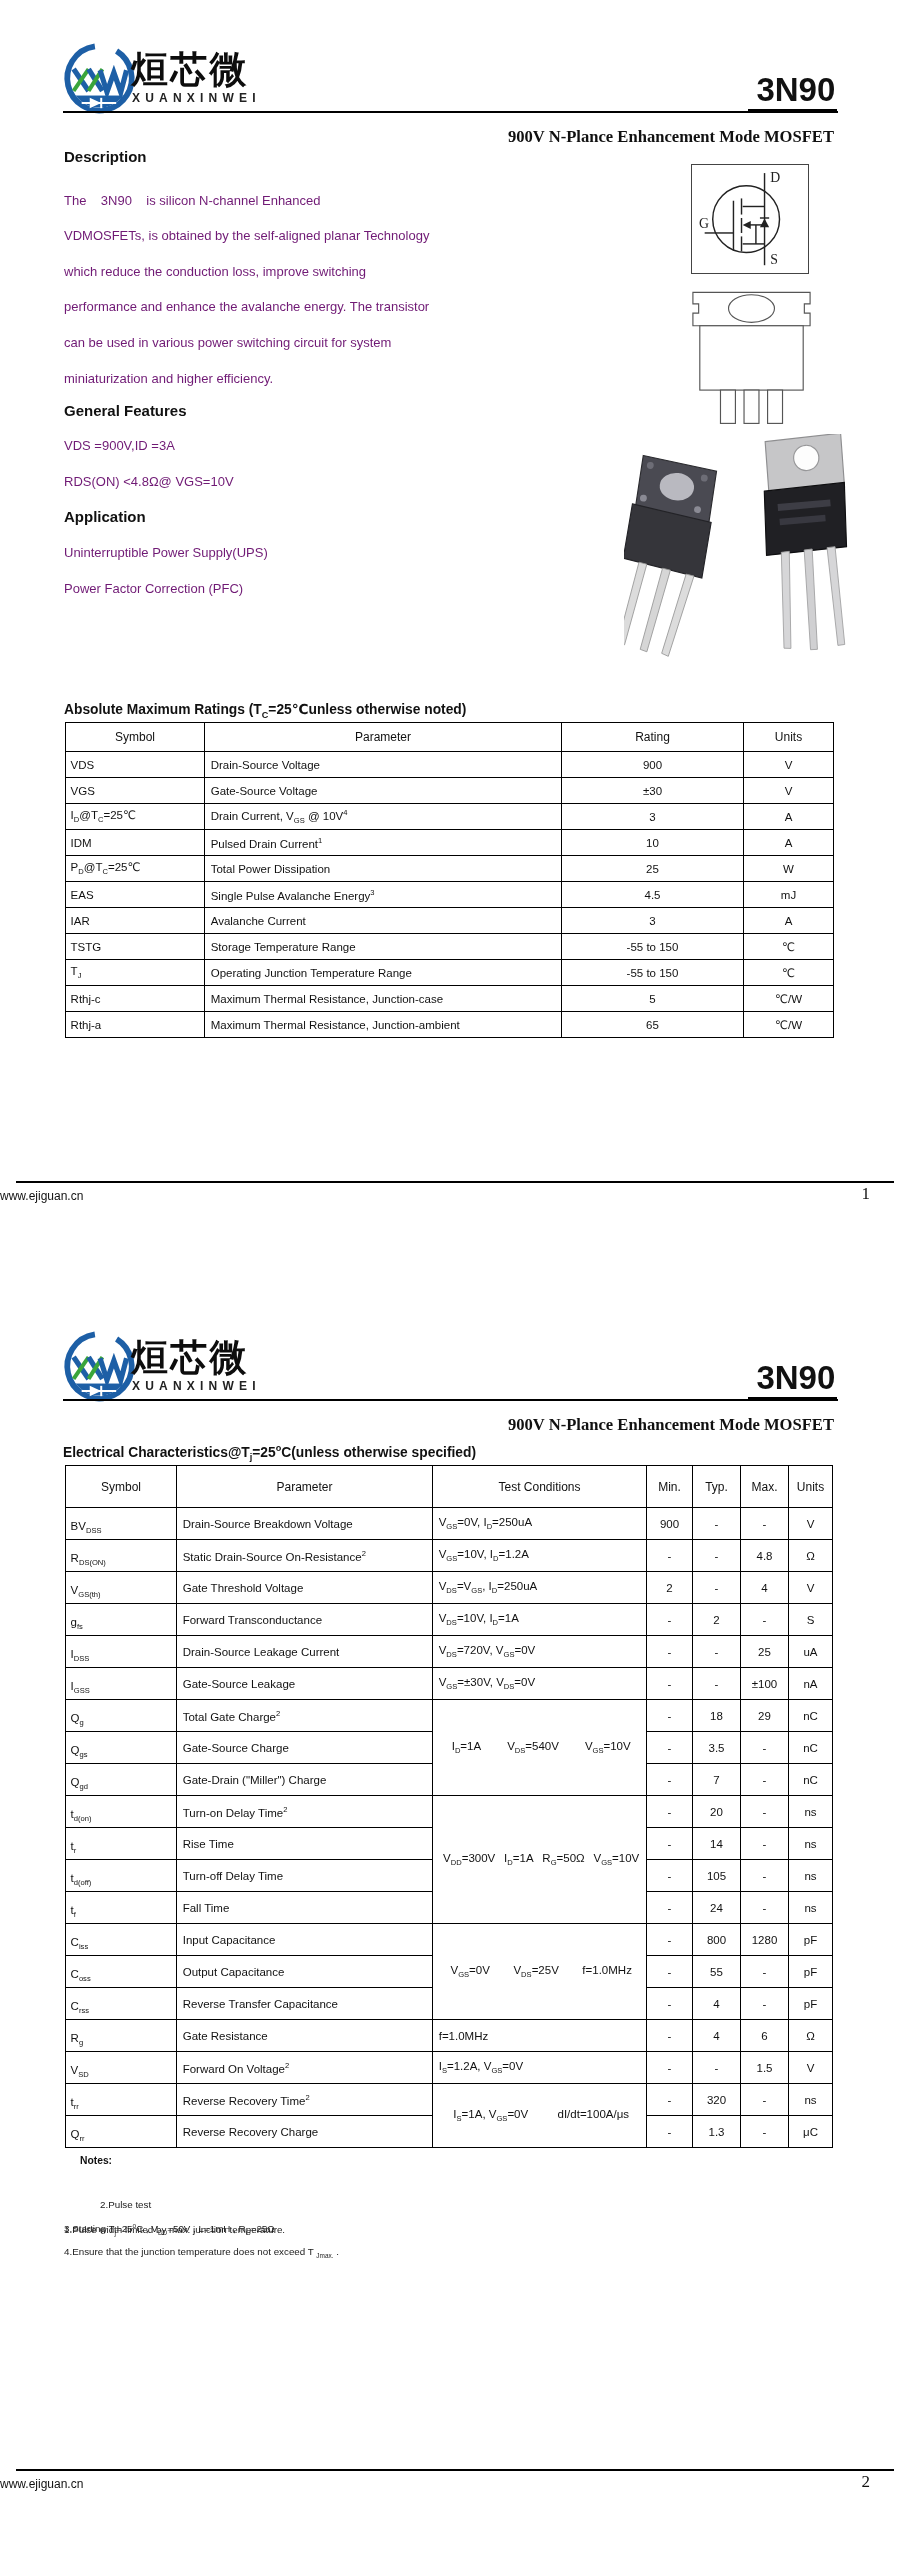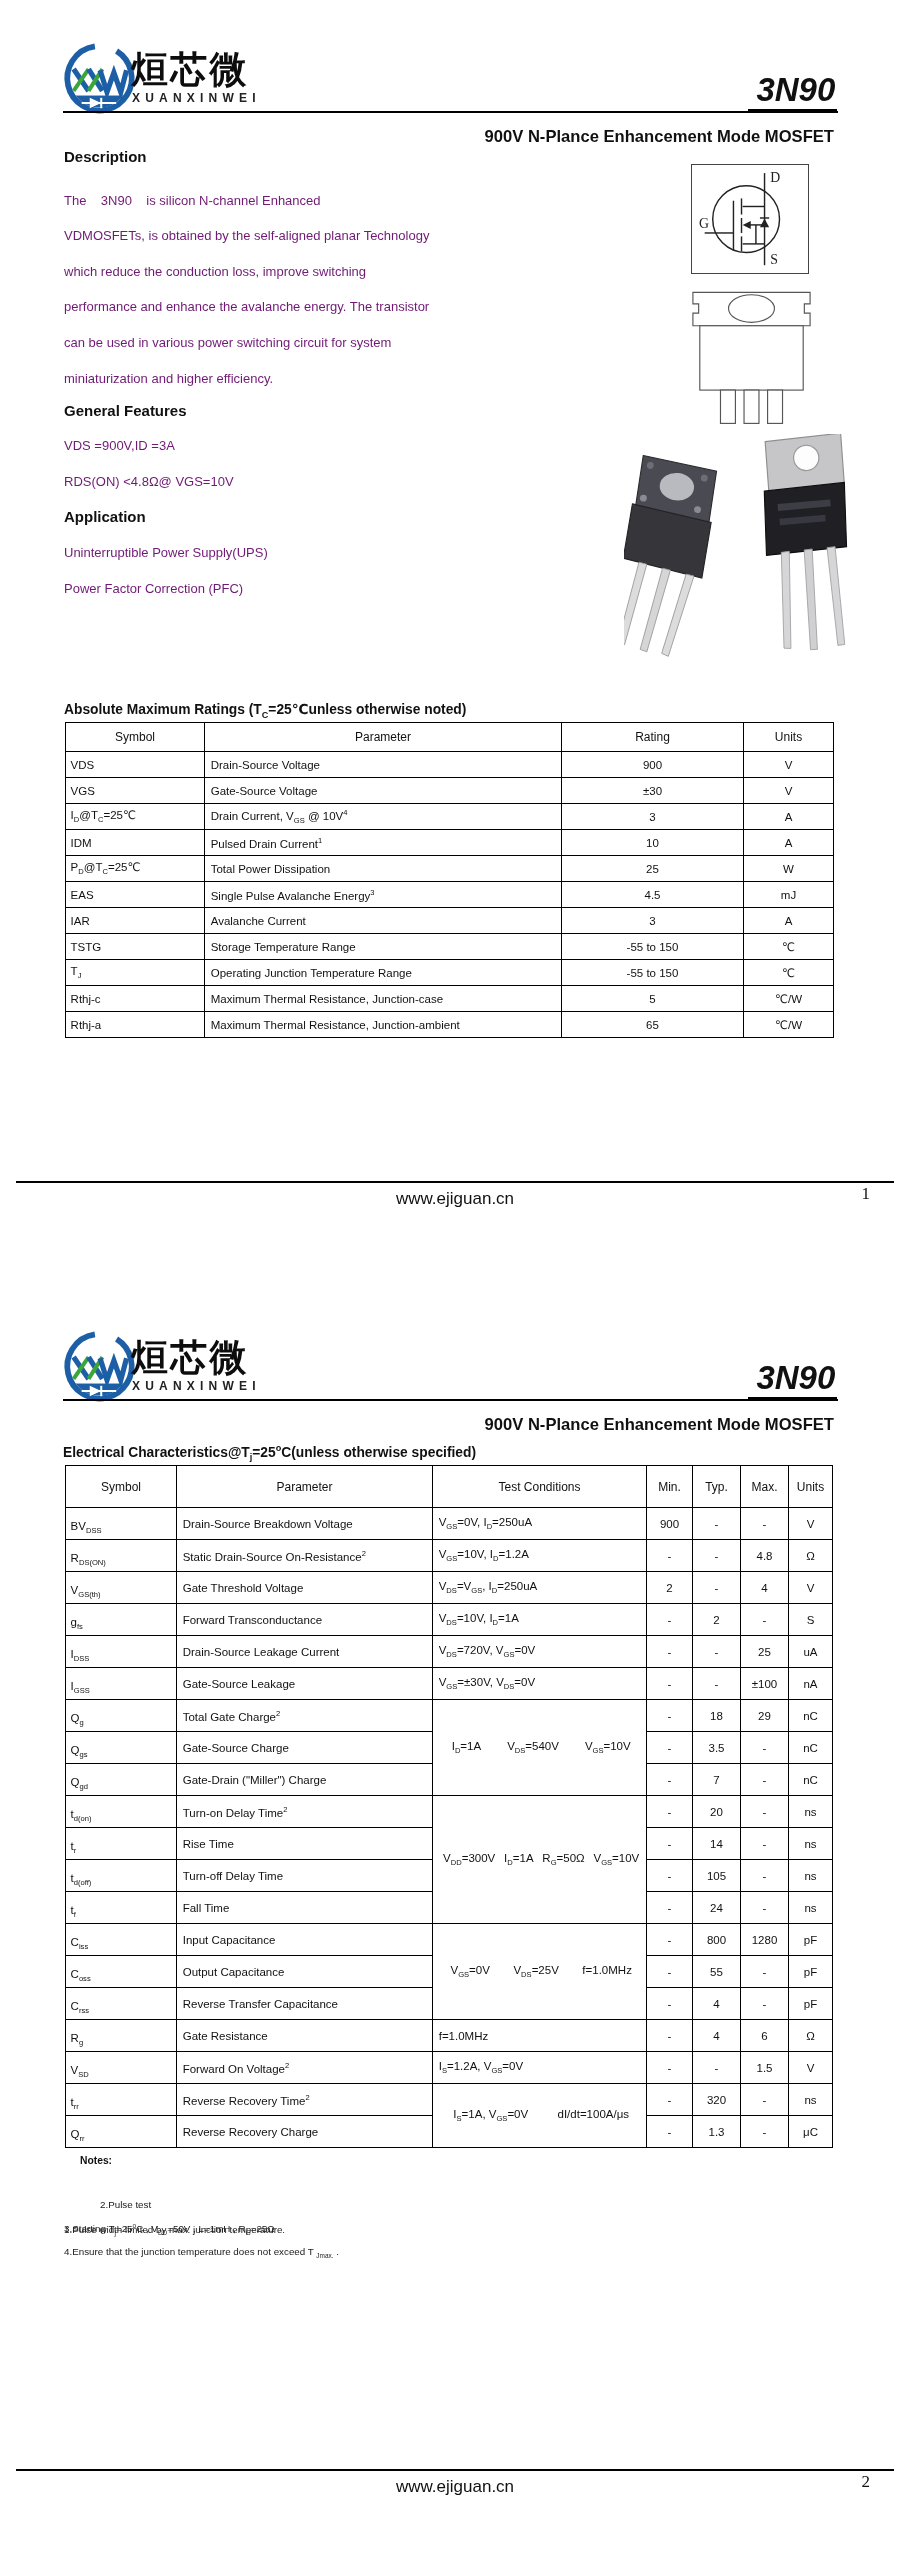--- a/index.html
+++ b/index.html
@@ -5,23 +5,23 @@
   html,body{margin:0;padding:0;background:#fff;}
   body{width:910px;font-family:"Liberation Sans","DejaVu Sans",sans-serif;color:#111;}
   .page{position:relative;width:910px;height:1288px;background:#fff;overflow:hidden;}
   .abs{position:absolute;}
   sub{font-size:66%;}
   sup{font-size:66%;}
   
   .logo{left:55px;top:36px;width:275px;height:92px;text-decoration:underline;}
   .logo-zh{position:absolute;left:76px;top:15px;font-size:37px;font-weight:700;color:#0d0d0d;letter-spacing:2.3px;line-height:1;}
   .logo-en{position:absolute;left:77px;top:55px;font-size:12px;font-weight:600;color:#222;letter-spacing:5.2px;}
-  .part-number{right:73px;top:72px;font-size:33px;font-weight:700;line-height:1.1;border-bottom:4px solid #000;padding:0 1.7px 0.6px 8px;font-style:italic;}
+  .part-number{right:73px;top:72px;font-size:33px;font-weight:700;line-height:1.1;border-bottom:4px solid #000;padding:0 1.7px 0.6px 8px;}
   .head-rule{left:63px;top:111px;width:775px;height:2.3px;background:#000;}
-  .subtitle{right:76px;top:127px;font-size:16.6px;font-weight:700;}
+  .subtitle{right:76px;top:127px;font-size:16.6px;font-weight:700;font-family:Liberation Serif, serif;}
   
   .h-sec{left:64px;font-size:15px;font-weight:700;}
   .line{left:64px;font-size:13px;color:#701a75;white-space:pre-wrap;width:562px;}
   
   .tbl-title{left:64px;font-size:13.8px;font-weight:700;}
   table{border-collapse:collapse;table-layout:fixed;}
   td,th{border:1.1px solid #000;font-weight:400;overflow:hidden;}
   th{font-size:12px;text-align:center;vertical-align:middle;}
   td{font-size:11.5px;color:#111;}
   .c-sym{text-align:left;vertical-align:bottom;padding:0 2.3px 4px 4.6px;}
@@ -33,21 +33,21 @@
   #abs-table tr.hdr{height:29px;}
   #abs-table .c-sym{vertical-align:middle;padding-bottom:0;margin-left:8px;}
   #elec-table tr{height:32px;}
   #elec-table tr.hdr{height:42px;}
   .cond-stack{display:flex;flex-direction:row;justify-content:space-around;height:100%;}
   
   .note-title{left:64px;font-size:10.3px;font-weight:700;}
   .note-line{left:64px;font-size:9.8px;color:#1a1a1a;}
   
   .foot-rule{left:16px;top:1181px;width:878px;height:2.3px;background:#000;}
-  .foot-site{left:0;top:1189px;width:910px;text-align:center;font-size:17px;}
+  .foot-site{left:0;top:1189px;width:910px;text-align:left;font-size:12px;}
   .foot-page{right:40px;top:1184px;font-size:17px;font-family:"Liberation Serif","DejaVu Serif",serif;}
   
   .symbox{left:691px;top:164px;width:116px;height:108px;border:1.1px solid #444;background:#fff;}
 </style>
 </head>
 <body>
 
 <div class="page">
 
   <div class="abs logo">

